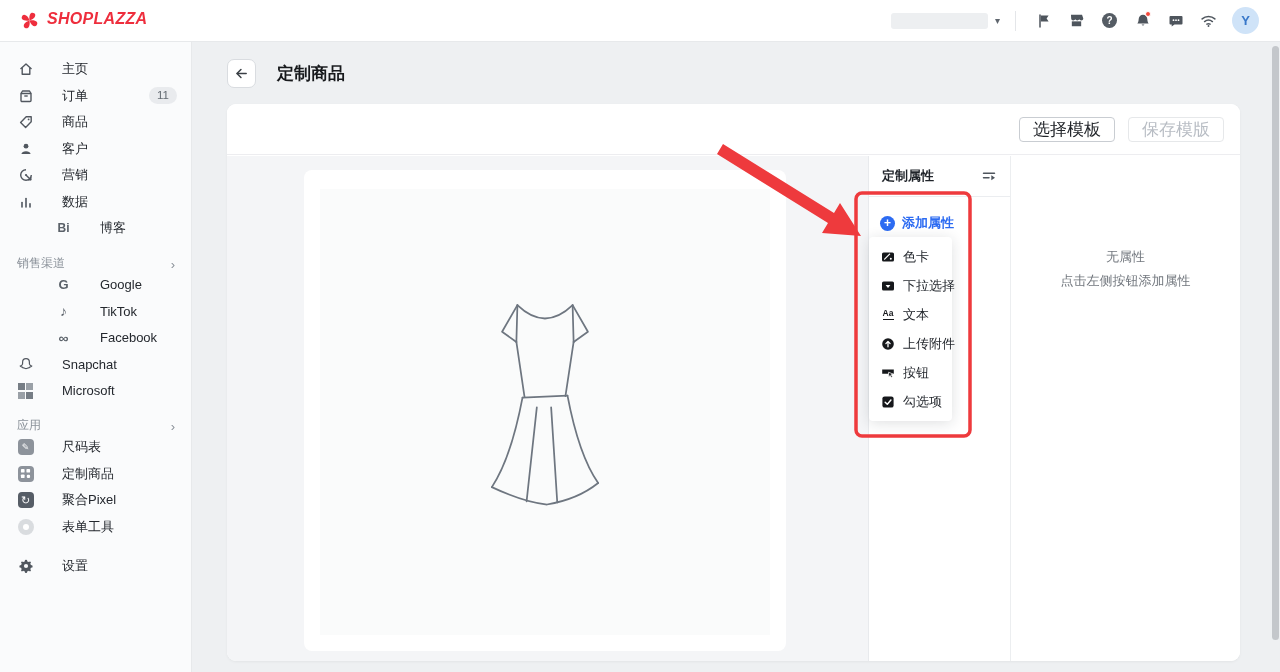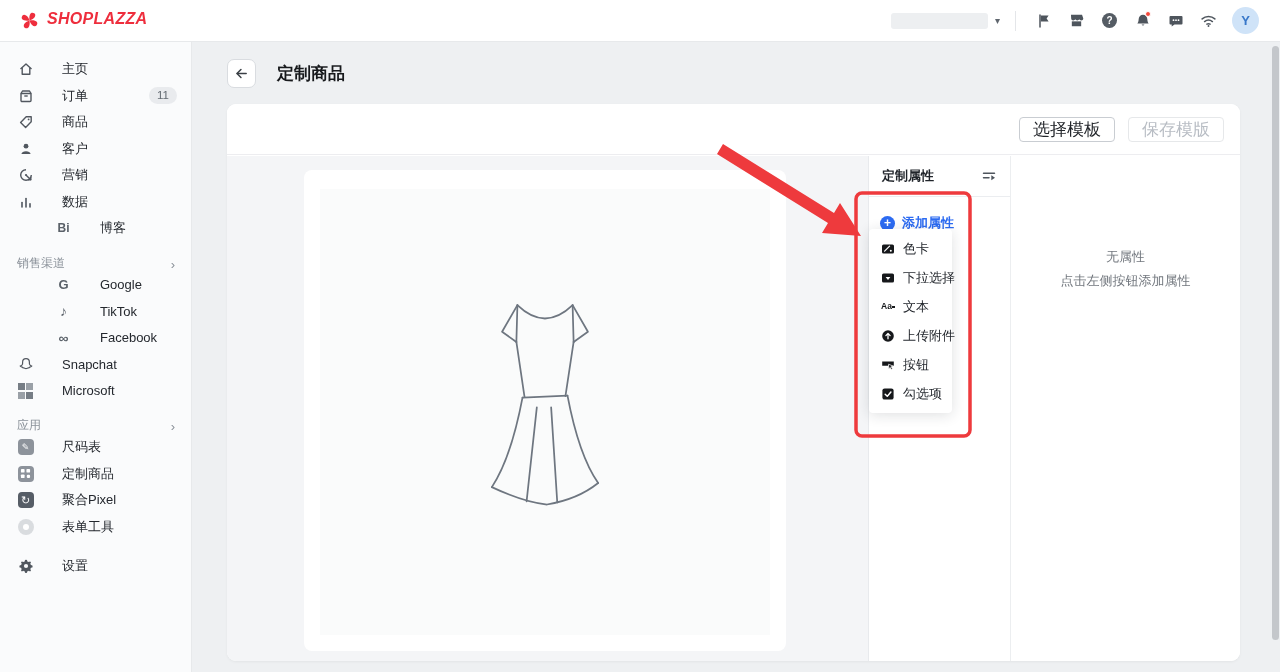--- a/index.html
+++ b/index.html
@@ -63,21 +63,21 @@
 
   .panel { width:142px; background:#fff; border-left:1px solid #e8eaed; position:relative; }
   .panel-header { height:41px; border-bottom:1px solid #ebedf0; display:flex; align-items:center;
                   justify-content:space-between; padding:0 13px; }
   .panel-title { font-size:13px; font-weight:bold; color:#1f2329; }
   .collapse-btn { cursor:pointer; display:flex; }
   .add-attr { position:absolute; left:11px; top:57px; height:20px; display:flex; align-items:center; gap:7px;
               color:#2c6bf2; font-size:13px; font-weight:bold; cursor:pointer; }
   .plus-circle { width:15px; height:15px; border-radius:50%; background:#2c6bf2; color:#fff; font-size:12px;
                  display:flex; align-items:center; justify-content:center; line-height:1; }
-  .attr-menu { position:absolute; left:0; top:73px; width:83px; background:#fff; border-radius:4px;
+  .attr-menu { position:absolute; left:0; top:81px; width:83px; background:#fff; border-radius:4px;
                box-shadow:0 2px 14px rgba(31,35,41,.14); padding:5px 0; z-index:3; }
   .menu-item { height:29px; display:flex; align-items:center; gap:8px; padding:0 8px 0 12px;
                font-size:13px; color:#1f2329; cursor:pointer; white-space:nowrap; }
   .mi-ic { width:14px; height:14px; flex:none; display:flex; align-items:center; justify-content:center; }
 
   .empty-col { width:230px; background:#fff; border-left:1px solid #eceef0; text-align:center;
                padding-top:92px; font-size:13px; color:#72777e; }
   .empty-hint { margin-top:6px; }
 
   
@@ -369,21 +369,21 @@
         <div class="menu-item">
           <span class="mi-ic">
               <svg width="14" height="14" viewBox="0 0 14 14">
                 <rect x="1" y="2.4" width="12" height="9.2" rx="1.6" fill="#16181b"></rect>
                 <path d="M4.6 6 h4.8 L7 9 z" fill="#fff"></path>
               </svg>
             </span>
           <span>下拉选择</span>
         </div>
         <div class="menu-item">
-          <span class="mi-ic" style="flex-direction:row;">
+          <span class="mi-ic" style="flex-direction:column;">
             <span style="font-size:8.5px;font-weight:bold;color:#16181b;line-height:9px;">Aa</span>
             <span style="width:11px;height:1.6px;background:#16181b;margin-top:1px;"></span>
           </span>
           <span>文本</span>
         </div>
         <div class="menu-item">
           <span class="mi-ic">
               <svg width="14" height="14" viewBox="0 0 14 14">
                 <circle cx="7" cy="7" r="5.8" fill="#16181b"></circle>
                 <path d="M7 9.8 V4.6 M4.9 6.6 L7 4.4 L9.1 6.6" stroke="#fff" stroke-width="1.3" stroke-linecap="round" stroke-linejoin="round"></path>

